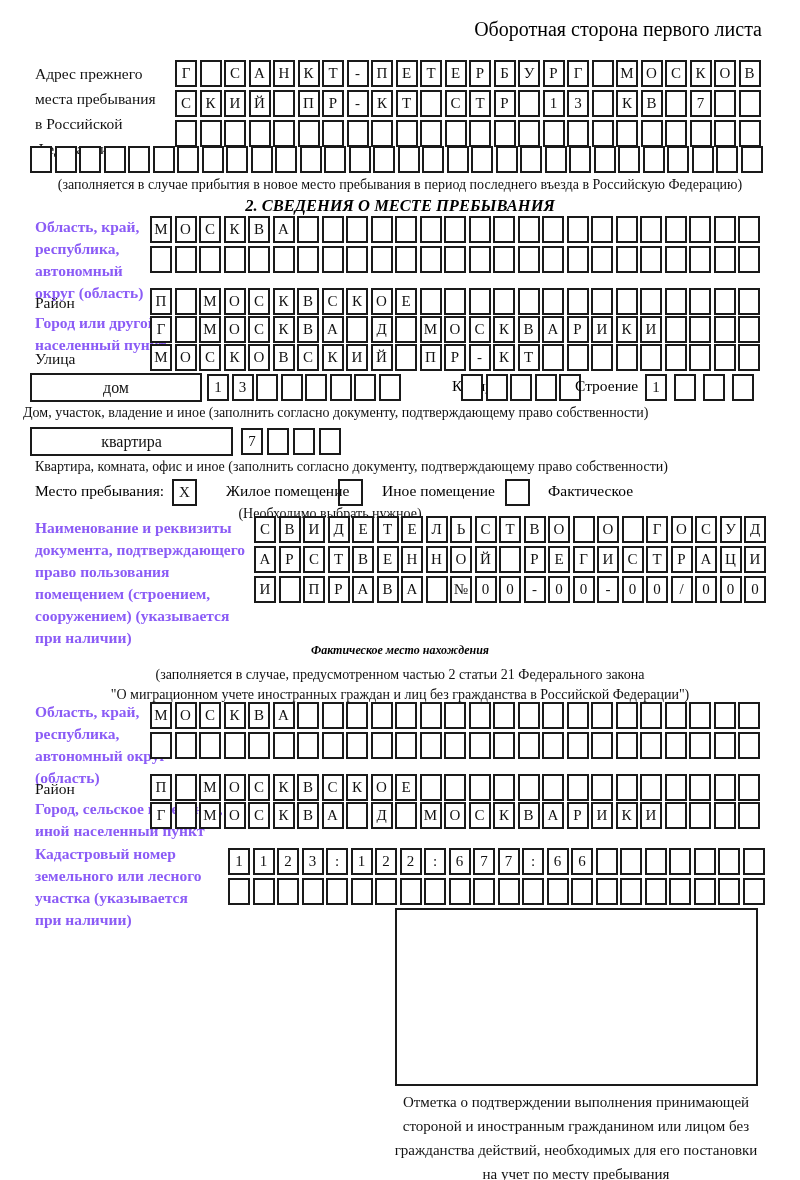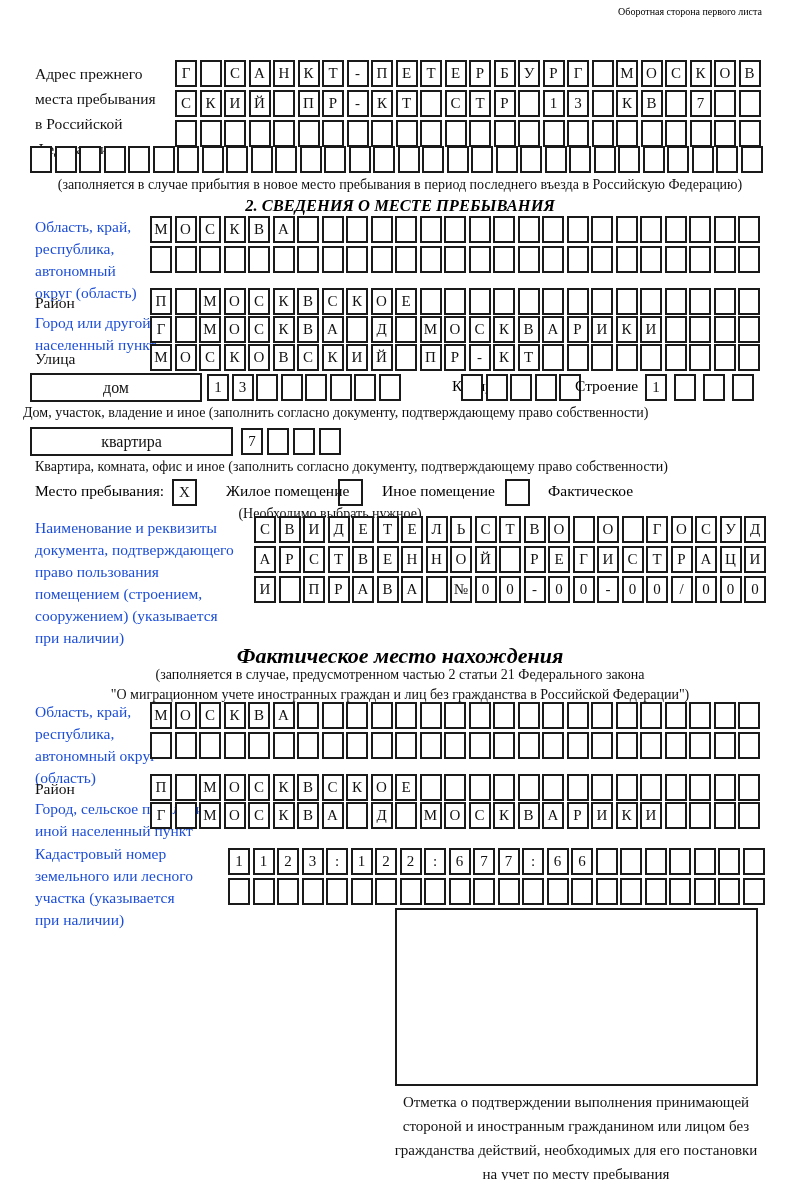--- a/index.html
+++ b/index.html
@@ -4,21 +4,21 @@
 <style>
   html,body { margin:0; padding:0; background:#e8e8e8; }
   .page {
     position:relative; width:800px; height:1180px; margin:0 auto;
     background:#ffffff; color:#000;
     font-family:"Liberation Serif", serif;
     overflow:hidden;
   }
   .abs { position:absolute; }
   .lbl { font-size:15.5px; line-height:25px; color:#111; }
-  .lbl-tight { font-size:15.5px; line-height:22px; color:#1d4ed8; }
+  .lbl-tight { font-size:15.5px; line-height:22px; color:#8b5cf6;font-weight:bold; }
   .cellrow { display:flex; gap:2.5px; }
   .cell {
     box-sizing:border-box; flex:0 0 22px; width:22px; height:27px;
     border:2px solid #1a1a1a; background:#fff;
     display:flex; align-items:center; justify-content:center;
     font-size:15px; line-height:1; color:#111;
   }
   .gap7 { gap:7px; }
   .gap4 { gap:4px; }
   .bigbox {
@@ -36,21 +36,21 @@
   .hdr { font-size:16.5px; font-weight:bold; color:#000;font-style:italic; }
   .note { font-size:14px; color:#111; }
   .stamp-box { box-sizing:border-box; border:2px solid #1a1a1a; background:#fff; }
   .stamp-cap { font-size:15px; line-height:24px; text-align:center; color:#111; }
 </style>
 </head>
 <body>
 
 <div class="page">
 
-  <div class="abs" style="right:38px; top:6px; font-size:10px;">Оборотная сторона первого листа</div>
+  <div class="abs" style="right:38px; top:18px; font-size:20px;">Оборотная сторона первого листа</div>
 
   <div class="abs lbl" style="left:35px; top:61px;">
     <div>Адрес прежнего</div>
     <div>места пребывания</div>
     <div>в Российской</div>
     <div>Федерации</div>
   </div>
   <div class="abs cellrow" style="left:175px; top:60px;">
       <div class="cell">Г</div>
       <div class="cell"></div>
@@ -432,21 +432,21 @@
       <div class="cell">0</div>
       <div class="cell">-</div>
       <div class="cell">0</div>
       <div class="cell">0</div>
       <div class="cell">/</div>
       <div class="cell">0</div>
       <div class="cell">0</div>
       <div class="cell">0</div>
     </div>
 
-  <div class="abs hdr center" style="left:0; top:643px; width:800px; font-size:22px;">Фактическое место нахождения</div>
+  <div class="abs hdr center" style="left:0; top:643px; width:800px; font-size:12px;">Фактическое место нахождения</div>
   <div class="abs note center" style="left:0; top:667px; width:800px;">(заполняется в случае, предусмотренном частью 2 статьи 21 Федерального закона</div>
   <div class="abs note center" style="left:0; top:687px; width:800px;">"О миграционном учете иностранных граждан и лиц без гражданства в Российской Федерации")</div>
 
   <div class="abs lbl-tight" style="left:35px; top:701px;">
     <div>Область, край,</div>
     <div>республика,</div>
     <div>автономный округ</div>
     <div>(область)</div>
   </div>
   <div class="abs cellrow" style="left:150px; top:702px;">

